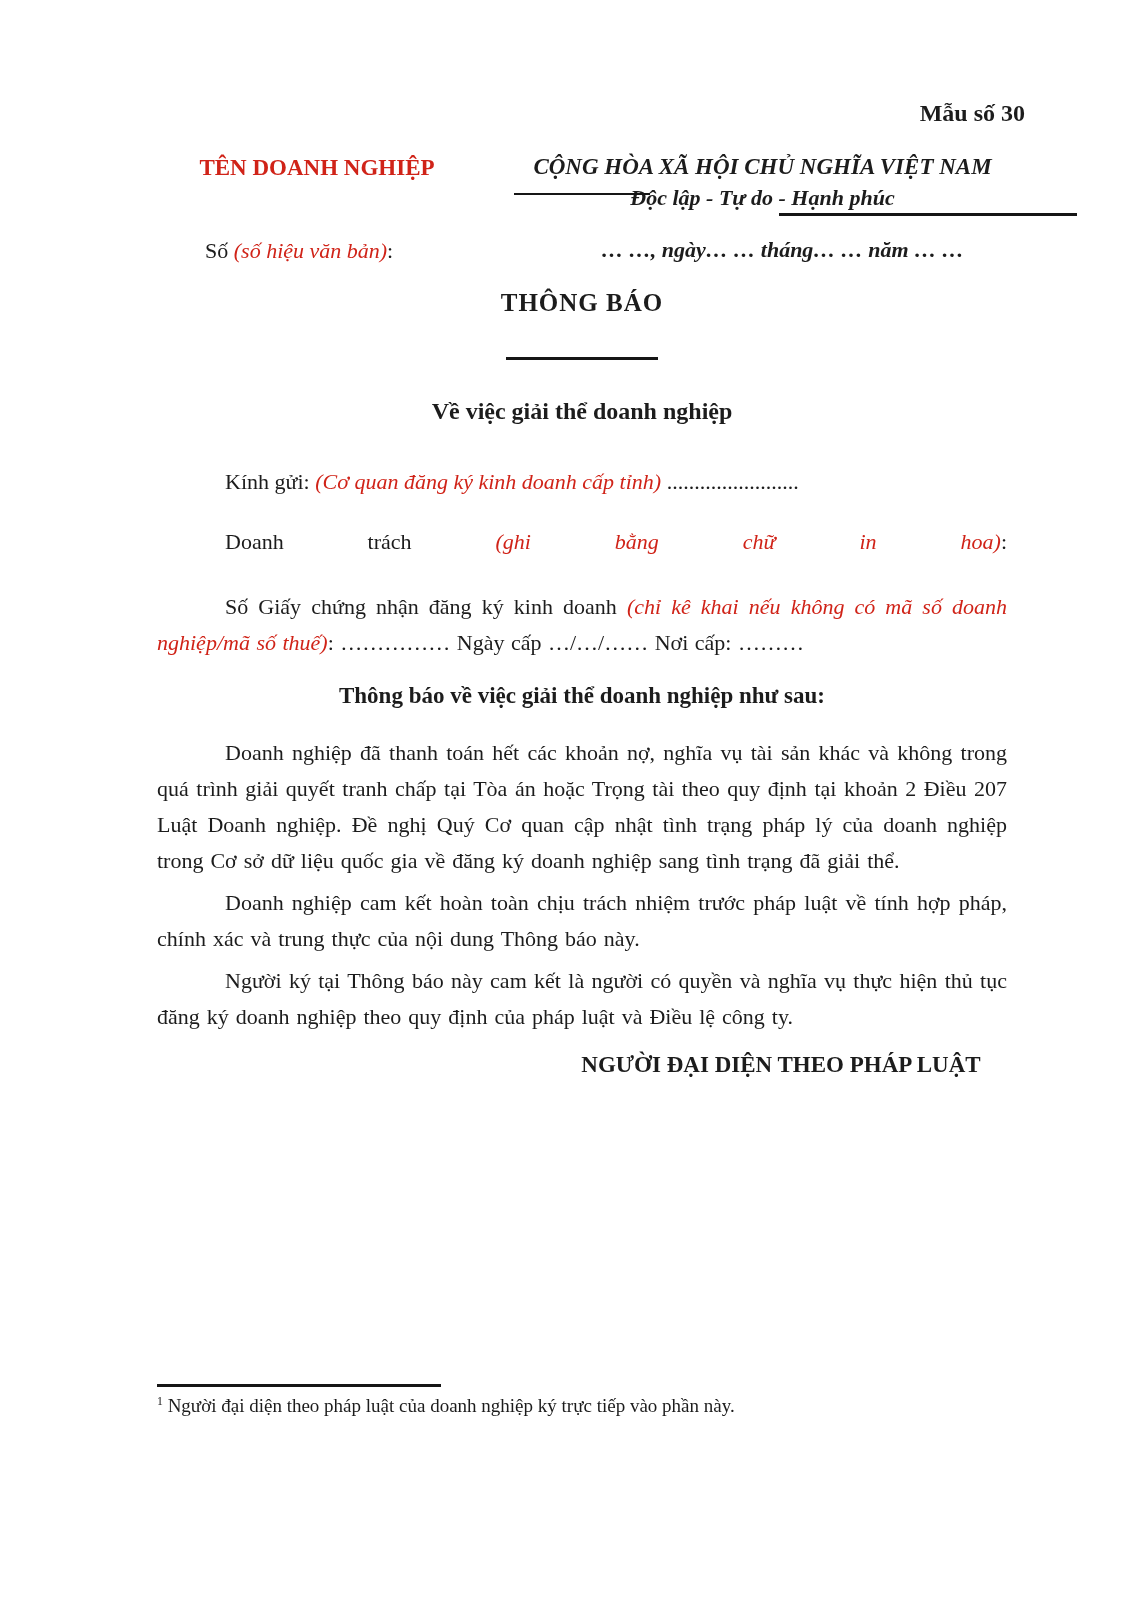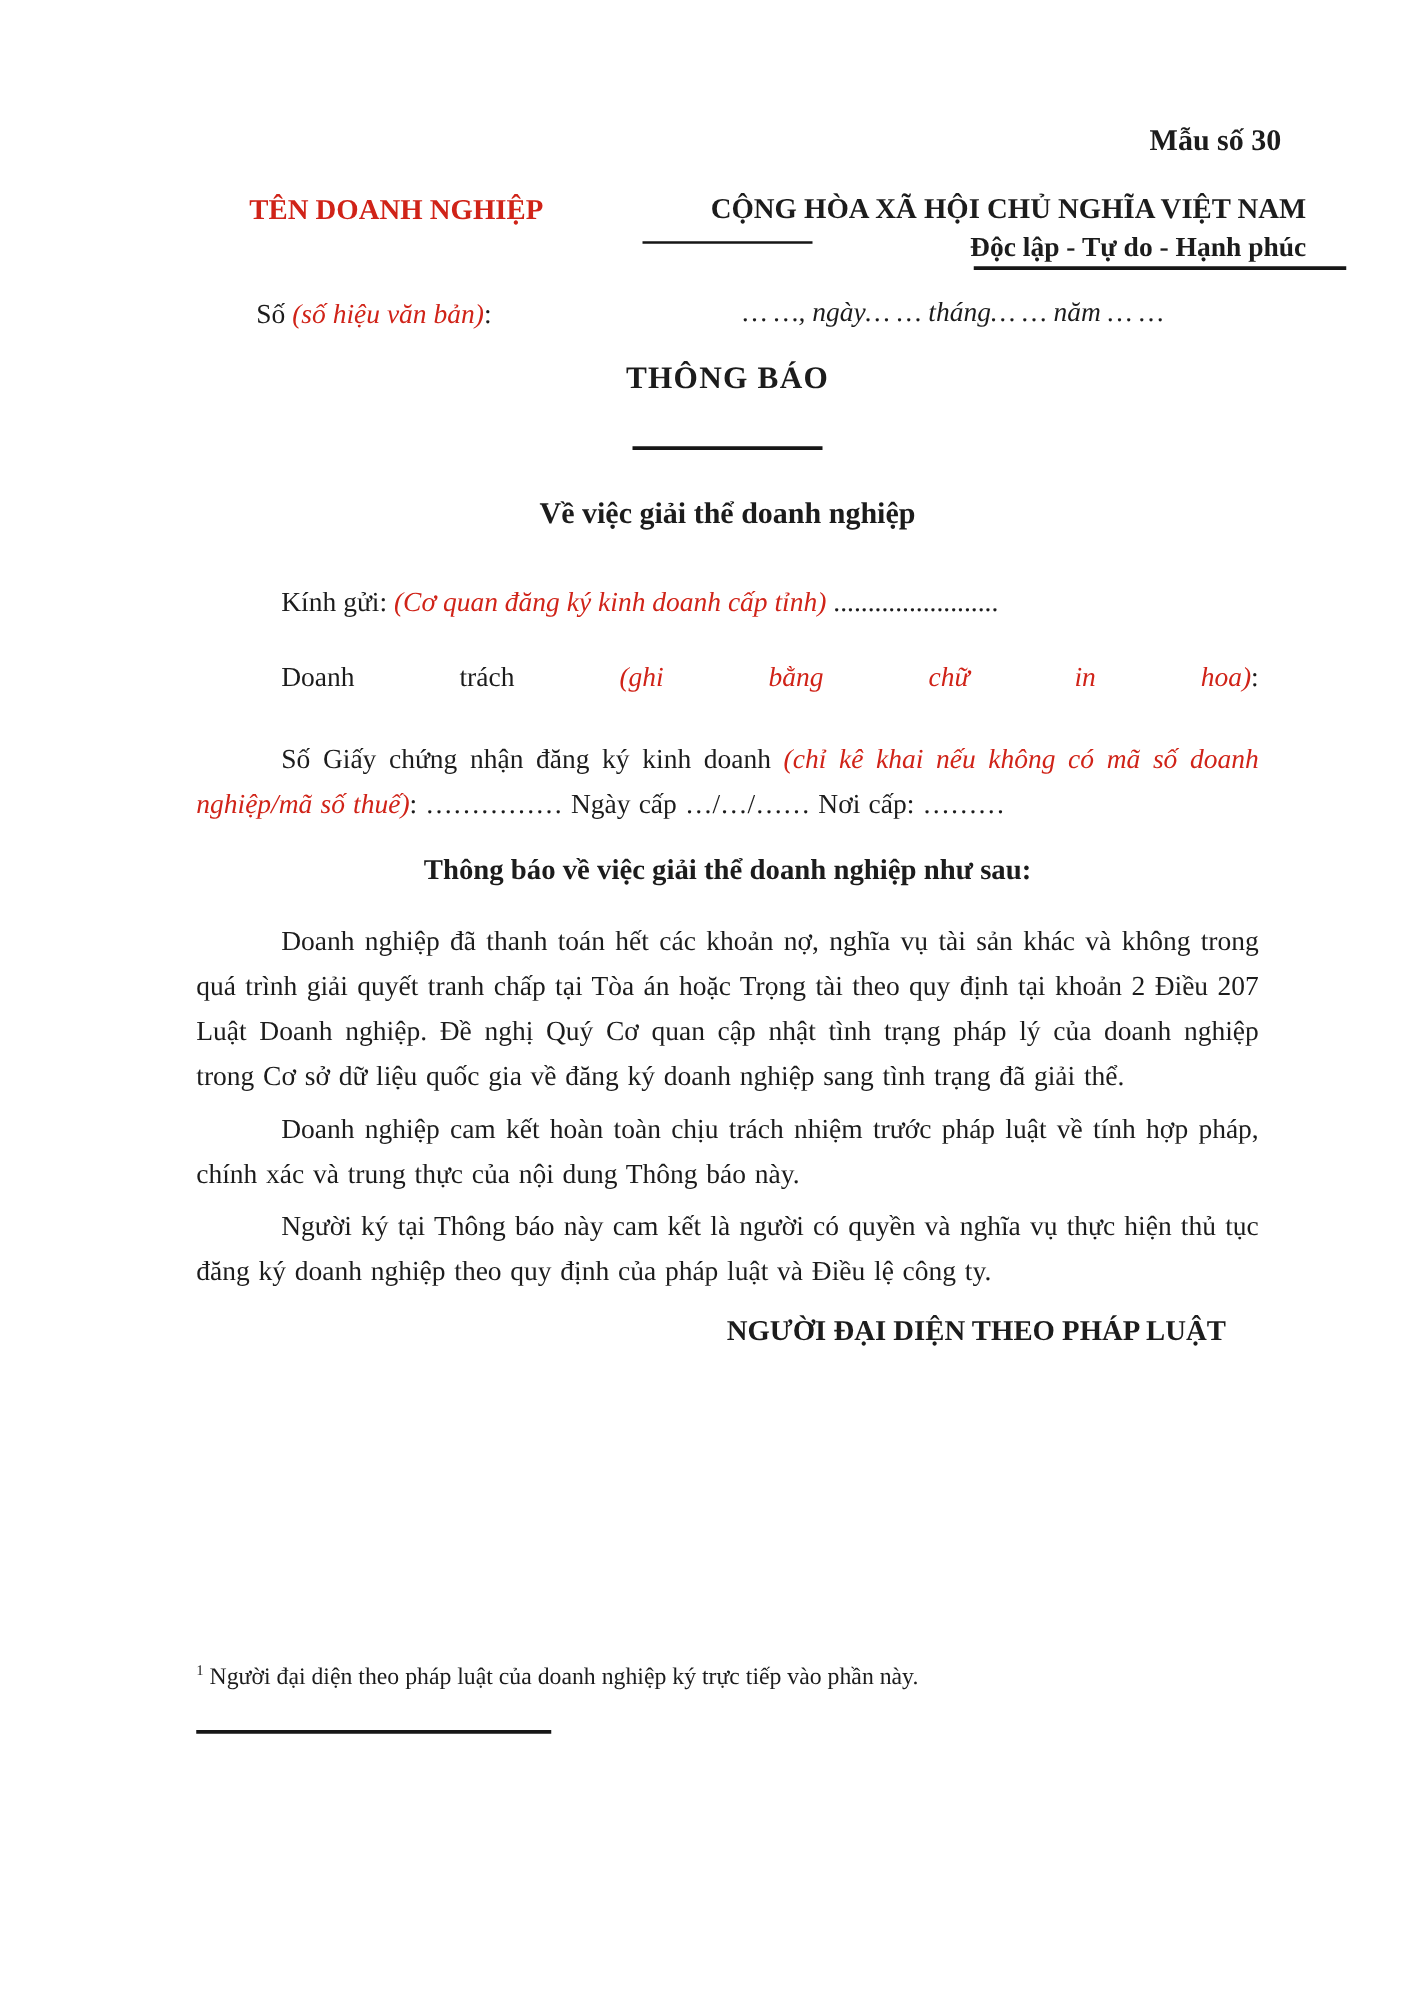--- a/index.html
+++ b/index.html
@@ -13,28 +13,28 @@
   }
   .red { color:var(--red,#d02318); }
   .it  { font-style:italic; }
 
   
   .form-number { position:absolute; top:100px; right:107px; font-weight:bold; font-size:24px; }
   .company-name {
     position:absolute; left:162px; top:155px; width:310px; text-align:center;
     font-weight:bold; font-size:23px; color:var(--red,#d02318);
   }
-  .national-block { position:absolute; left:480px; top:150px; width:565px; text-align:right; }
+  .national-block { position:absolute; left:480px; top:150px; width:565px; text-align:center;font-style:italic; }
   .national-title { font-weight:bold; font-size:23px; line-height:33px; }
   .national-motto { font-weight:bold; font-size:22px; line-height:29px; }
   .rule { position:absolute; background:#161616; }
   .rule-national { left:514px; top:193px; width:136px; height:2px; }
   .rule-motto    { left:779px; top:213px; width:298px; height:3px; }
   .doc-number-line { position:absolute; left:205px; top:238px; font-size:22px; }
-  .date-line { position:absolute; left:480px; top:237px; width:565px; text-align:center; font-style:italic; font-size:22px; }
+  .date-line { position:absolute; left:500px; top:237px; width:565px; text-align:center; font-style:italic; font-size:22px;font-weight:bold; }
 
   
   .content { position:absolute; left:157px; top:288px; width:850px; }
   .doc-title { text-align:center; font-weight:bold; font-size:25px; letter-spacing:1px; line-height:30px; }
   .title-divider { width:152px; height:3px; background:#161616; margin:39px auto 0; }
   .doc-subject { text-align:center; font-weight:bold; font-size:24px; margin-top:36px; line-height:31px; }
 
   .recipient-line { margin-top:40px; padding-left:68px; line-height:30px; }
   .fill-justify {
     text-align:justify; text-align-last:justify;
@@ -51,21 +51,21 @@
   }
   .body-text p:first-child { margin-top:24px; }
 
   .signature-block { width:436px; margin:14px 8px 0 auto; text-align:center; }
   .signature-title { font-weight:bold; font-size:23px; line-height:31px;text-align:center; }
   .signature-hint { font-style:italic; font-size:22px; line-height:30px; }
   sup { font-size:0.62em; vertical-align:super; line-height:0; }
 
   
   .footnote-divider { left:157px; top:1384px; width:284px; height:3px; }
-  .footnote-block { position:absolute; left:157px; top:1328px; width:845px; font-size:19px; line-height:27px; }
+  .footnote-block { position:absolute; left:157px; top:1392px; width:845px; font-size:19px; line-height:27px; }
   .footnote-note2 { text-align:justify; word-spacing:1px; }
 </style>
 </head>
 <body>
 
 <div class="page">
 
   <div class="form-number">Mẫu số 30</div>
 
   <div class="company-name">TÊN DOANH NGHIỆP</div>

